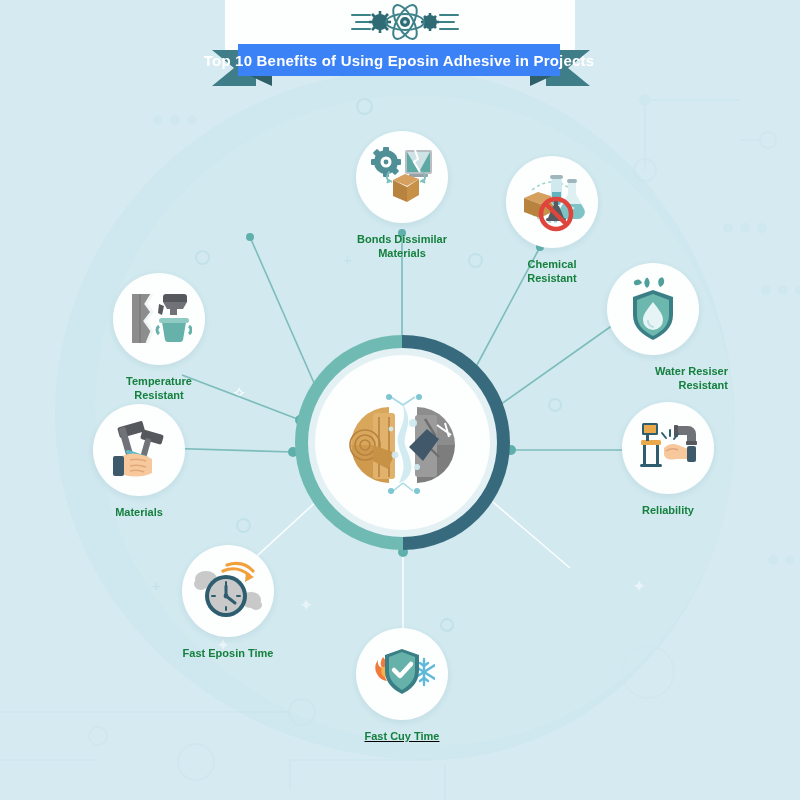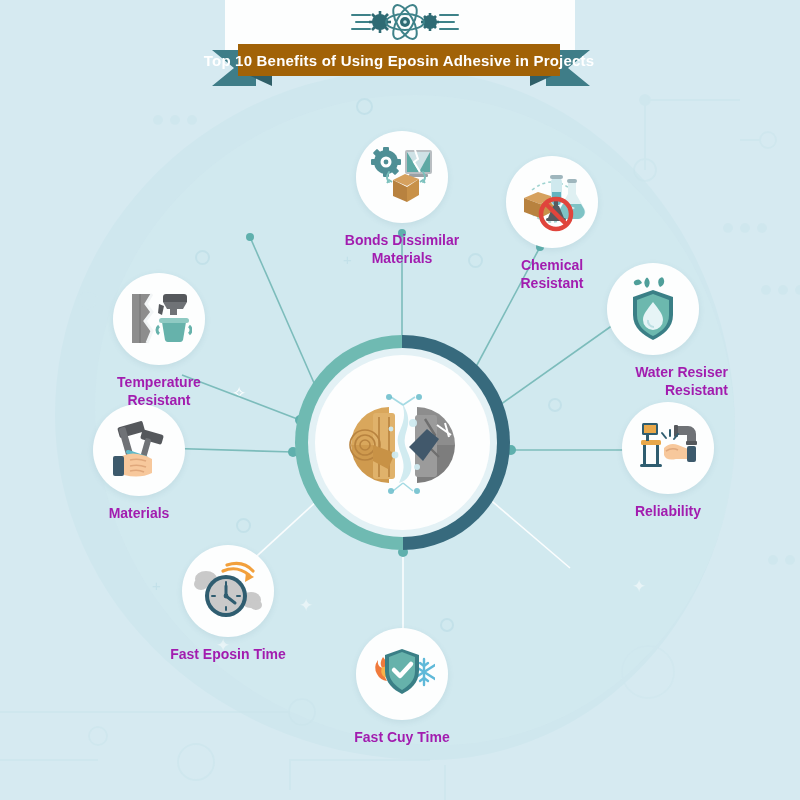--- a/index.html
+++ b/index.html
@@ -27,21 +27,21 @@
   .atom-wrap{position:absolute;left:350px;top:2px;width:110px;height:40px;}
 
   .ribbon{position:absolute;left:212px;top:44px;width:378px;height:40px;}
   .ribbon-tail{position:absolute;top:6px;width:44px;height:36px;background:#3f7d88;}
   .ribbon-tail.left{left:0;clip-path:polygon(0 0,100% 0,100% 100%,0 100%,22px 50%);}
   .ribbon-tail.right{right:0;clip-path:polygon(0 0,100% 0,calc(100% - 22px) 50%,100% 100%,0 100%);}
   .ribbon-fold{position:absolute;top:30px;width:26px;height:12px;background:#2f5f68;}
   .ribbon-fold.l{left:34px;clip-path:polygon(0 0,100% 0,100% 100%);}
   .ribbon-fold.r{right:34px;clip-path:polygon(0 0,100% 0,0 100%);}
   .ribbon-body{position:absolute;left:26px;right:30px;top:0;height:32px;
-               background:#a16207;display:flex;align-items:center;justify-content:center;}
+               background:#3b82f6;display:flex;align-items:center;justify-content:center;}
   .ribbon-title{color:#ffffff;font-size:15px;font-weight:bold;letter-spacing:.2px;
                 white-space:nowrap;font-family:"Liberation Sans",sans-serif;}
 
   
   .hub{position:absolute;left:295px;top:335px;width:215px;height:215px;}
   .hub-ring{position:absolute;inset:0;border-radius:50%;
             background:conic-gradient(from 180deg,#6fbab2 0deg 180deg,#376a7d 180deg 360deg);}
   .hub-gap{position:absolute;left:13px;top:13px;right:13px;bottom:13px;border-radius:50%;
            background:#e3f1f5;}
   .hub-inner{position:absolute;left:20px;top:20px;right:20px;bottom:20px;border-radius:50%;
@@ -49,21 +49,21 @@
 
   
   .spokes{position:absolute;inset:0;pointer-events:none;}
 
   
   .node{position:absolute;width:150px;text-align:center;}
   .bubble{width:92px;height:92px;border-radius:50%;background:#fdfefe;margin:0 auto;
           display:flex;align-items:center;justify-content:center;
           box-shadow:0 2px 6px rgba(60,110,130,.10);}
   .bubble svg{display:block;}
-  .node-label{margin-top:9px;font-size:14px;font-weight:bold;color:#a21caf;
+  .node-label{margin-top:9px;font-size:11px;font-weight:bold;color:#15803d;
               line-height:1.28;font-family:"Liberation Sans",sans-serif;}
 
   .deco{position:absolute;pointer-events:none;}
   .ring-o{border:2px solid #c3e1e9;border-radius:50%;}
   .plus{color:#c3e1e9;font-size:15px;line-height:1;font-family:"Liberation Sans",sans-serif;}
   .spark{color:#e8f4f7;font-size:17px;line-height:1;}
 </style>
 </head>
 <body>
 
@@ -371,21 +371,21 @@
           <path d="M28,30 q6,-6 14,-3 l10,4 v10 h-12 q-10,2 -12,-4 z" fill="#f7c89c"></path>
           <path d="M30,33 q6,-4 12,-1" stroke="#e0a87c" stroke-width="1.6" fill="none"></path>
           <rect x="51" y="28" width="9" height="16" rx="2" fill="#3d5a6c"></rect>
         </g>
       </svg>
     </div>
     <div class="node-label"><span>Reliability</span></div>
   </div>
 
 
-  <div class="node" style="left:327px;top:628px;">
+  <div class="node" style="left:327px;top:628px;text-decoration:underline;">
     <div class="bubble">
       <svg width="66" height="58" viewBox="0 0 66 58">
         <g>
           <path d="M14,12 q-4,6 -1,11 q-5,-2 -4,-8 q-5,7 -1,14 q3,6 10,7 q-7,-10 -1,-16 q1,5 4,6 q-2,-8 -7,-14 z" fill="#f07a3c"></path>
           <path d="M13,22 q-2,5 1,9 q3,3 6,1 q-5,-4 -2,-10 z" fill="#f7b34a"></path>
         </g>
         <g stroke="#5fb9d9" stroke-width="2.4" stroke-linecap="round">
           <line x1="55" y1="14" x2="55" y2="40"></line>
           <line x1="44" y1="20" x2="66" y2="34"></line>
           <line x1="66" y1="20" x2="44" y2="34"></line>

